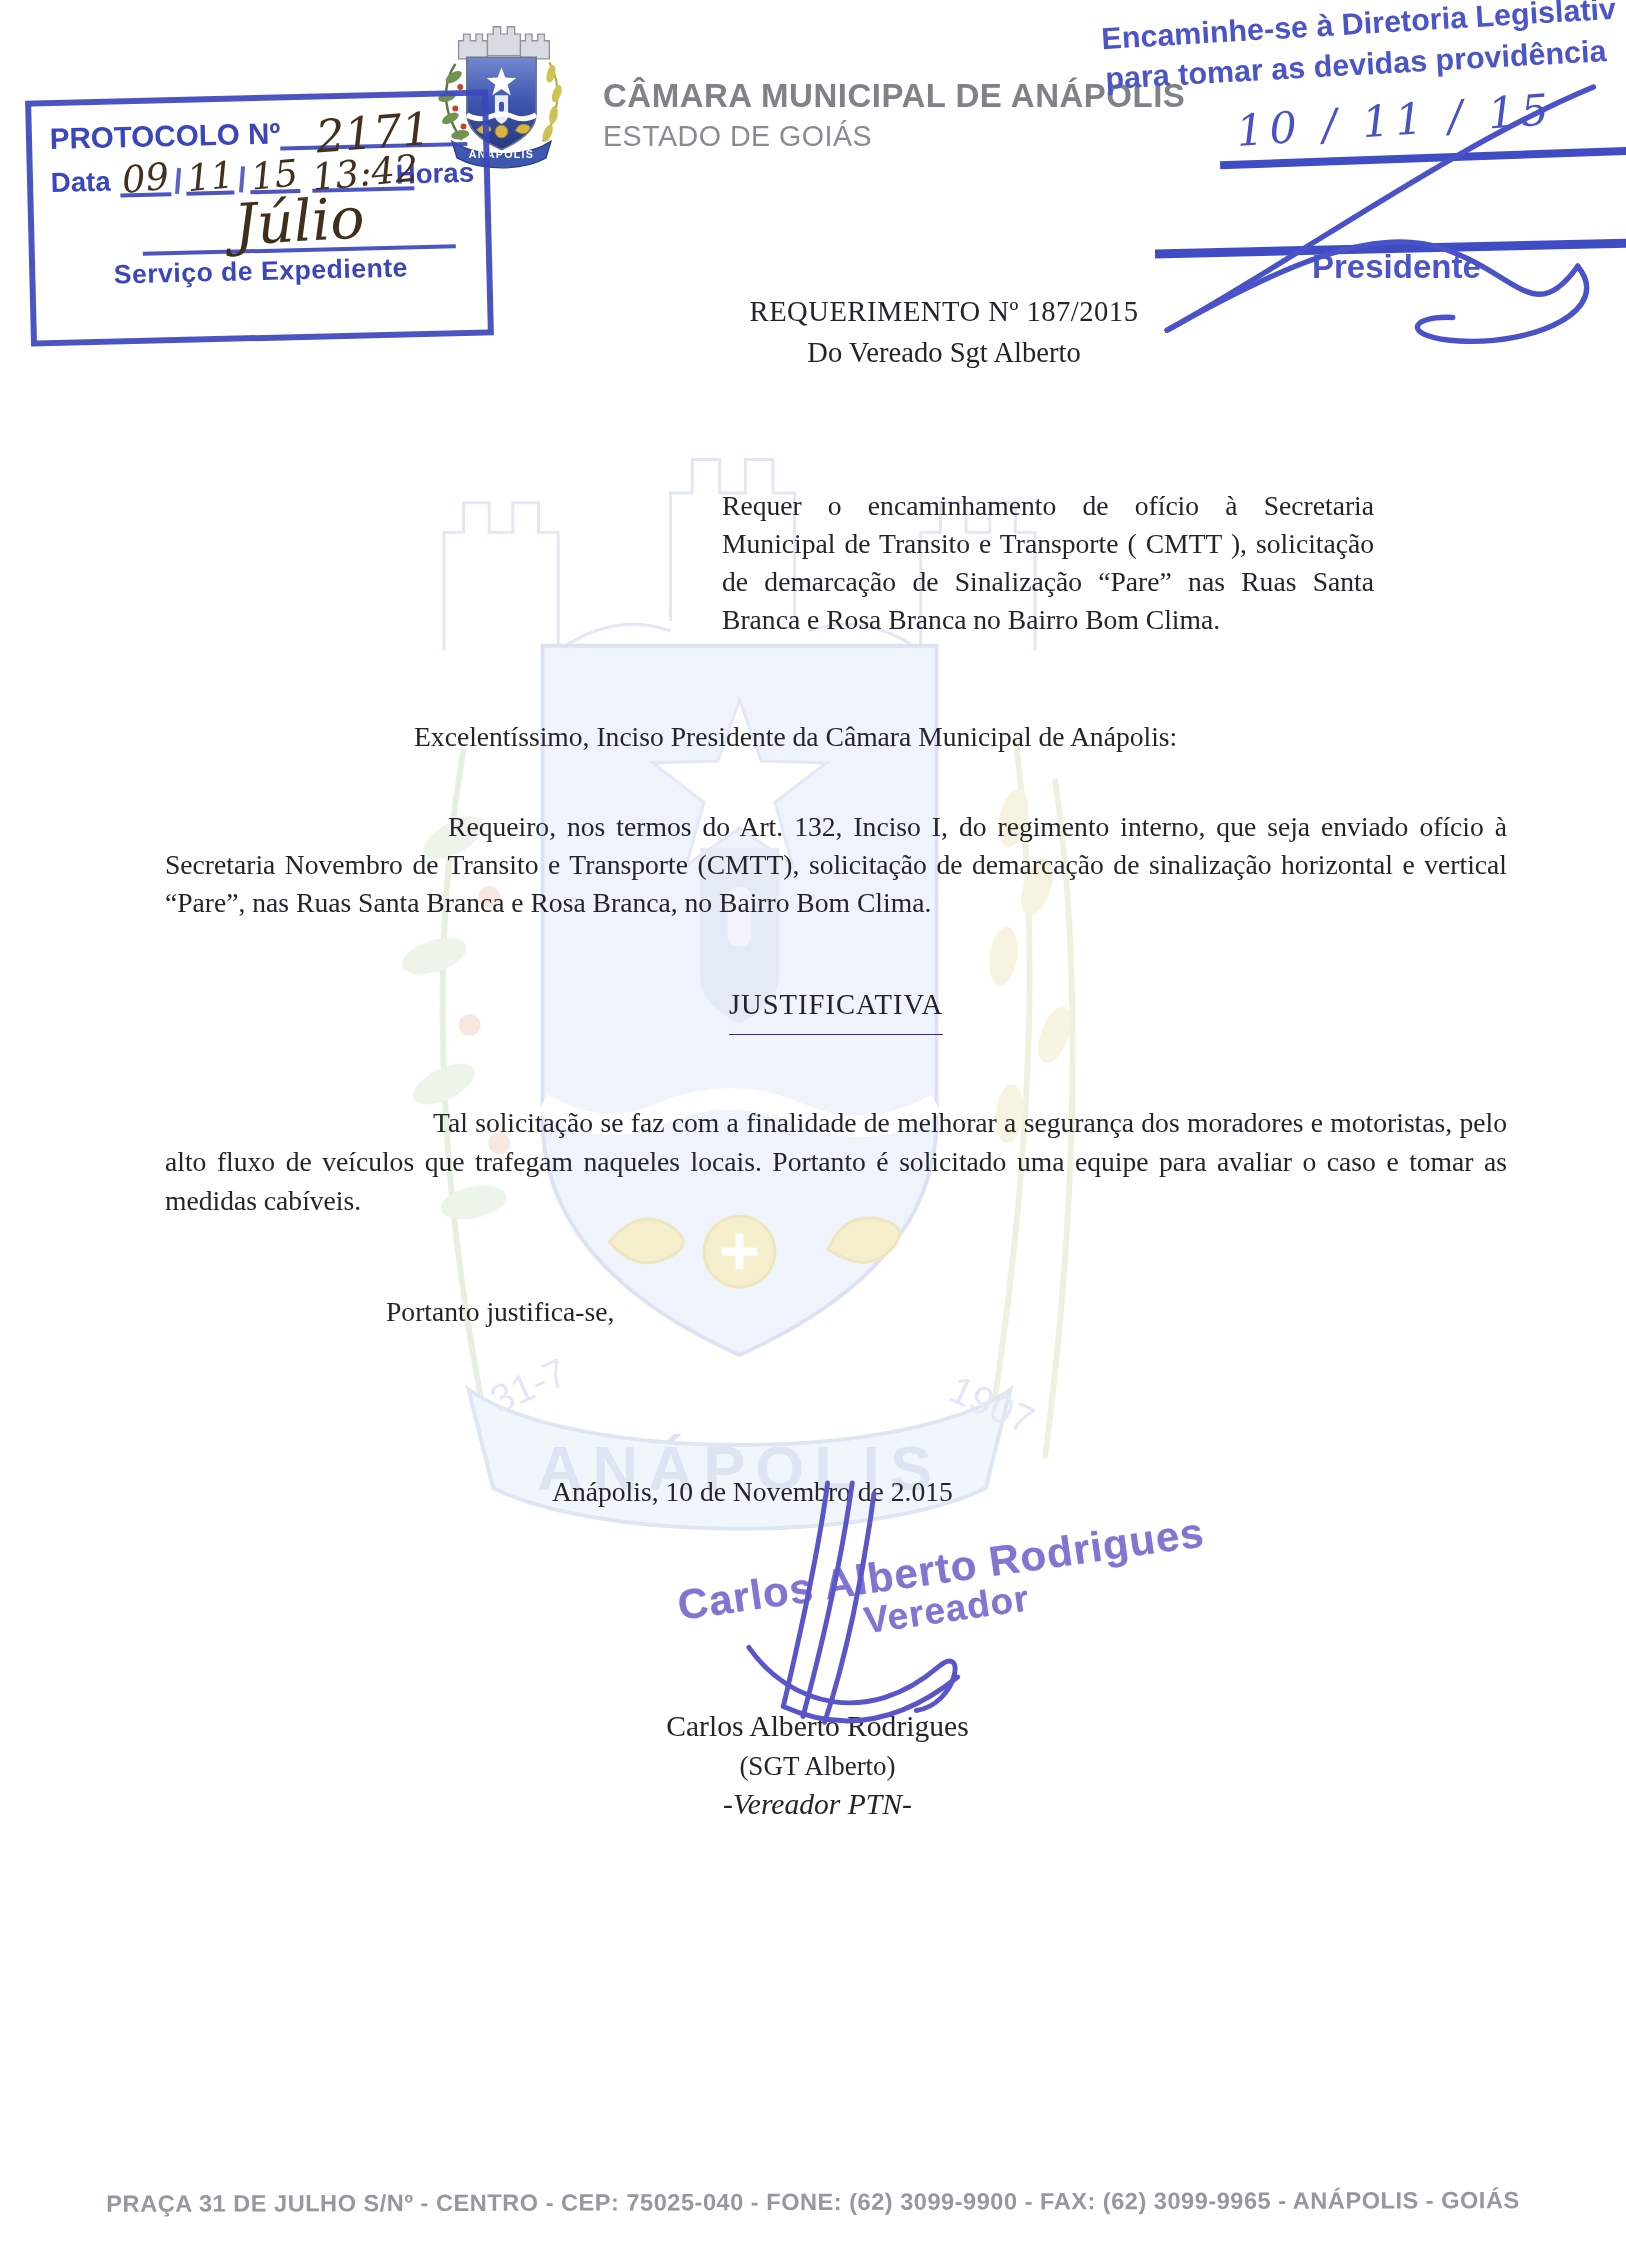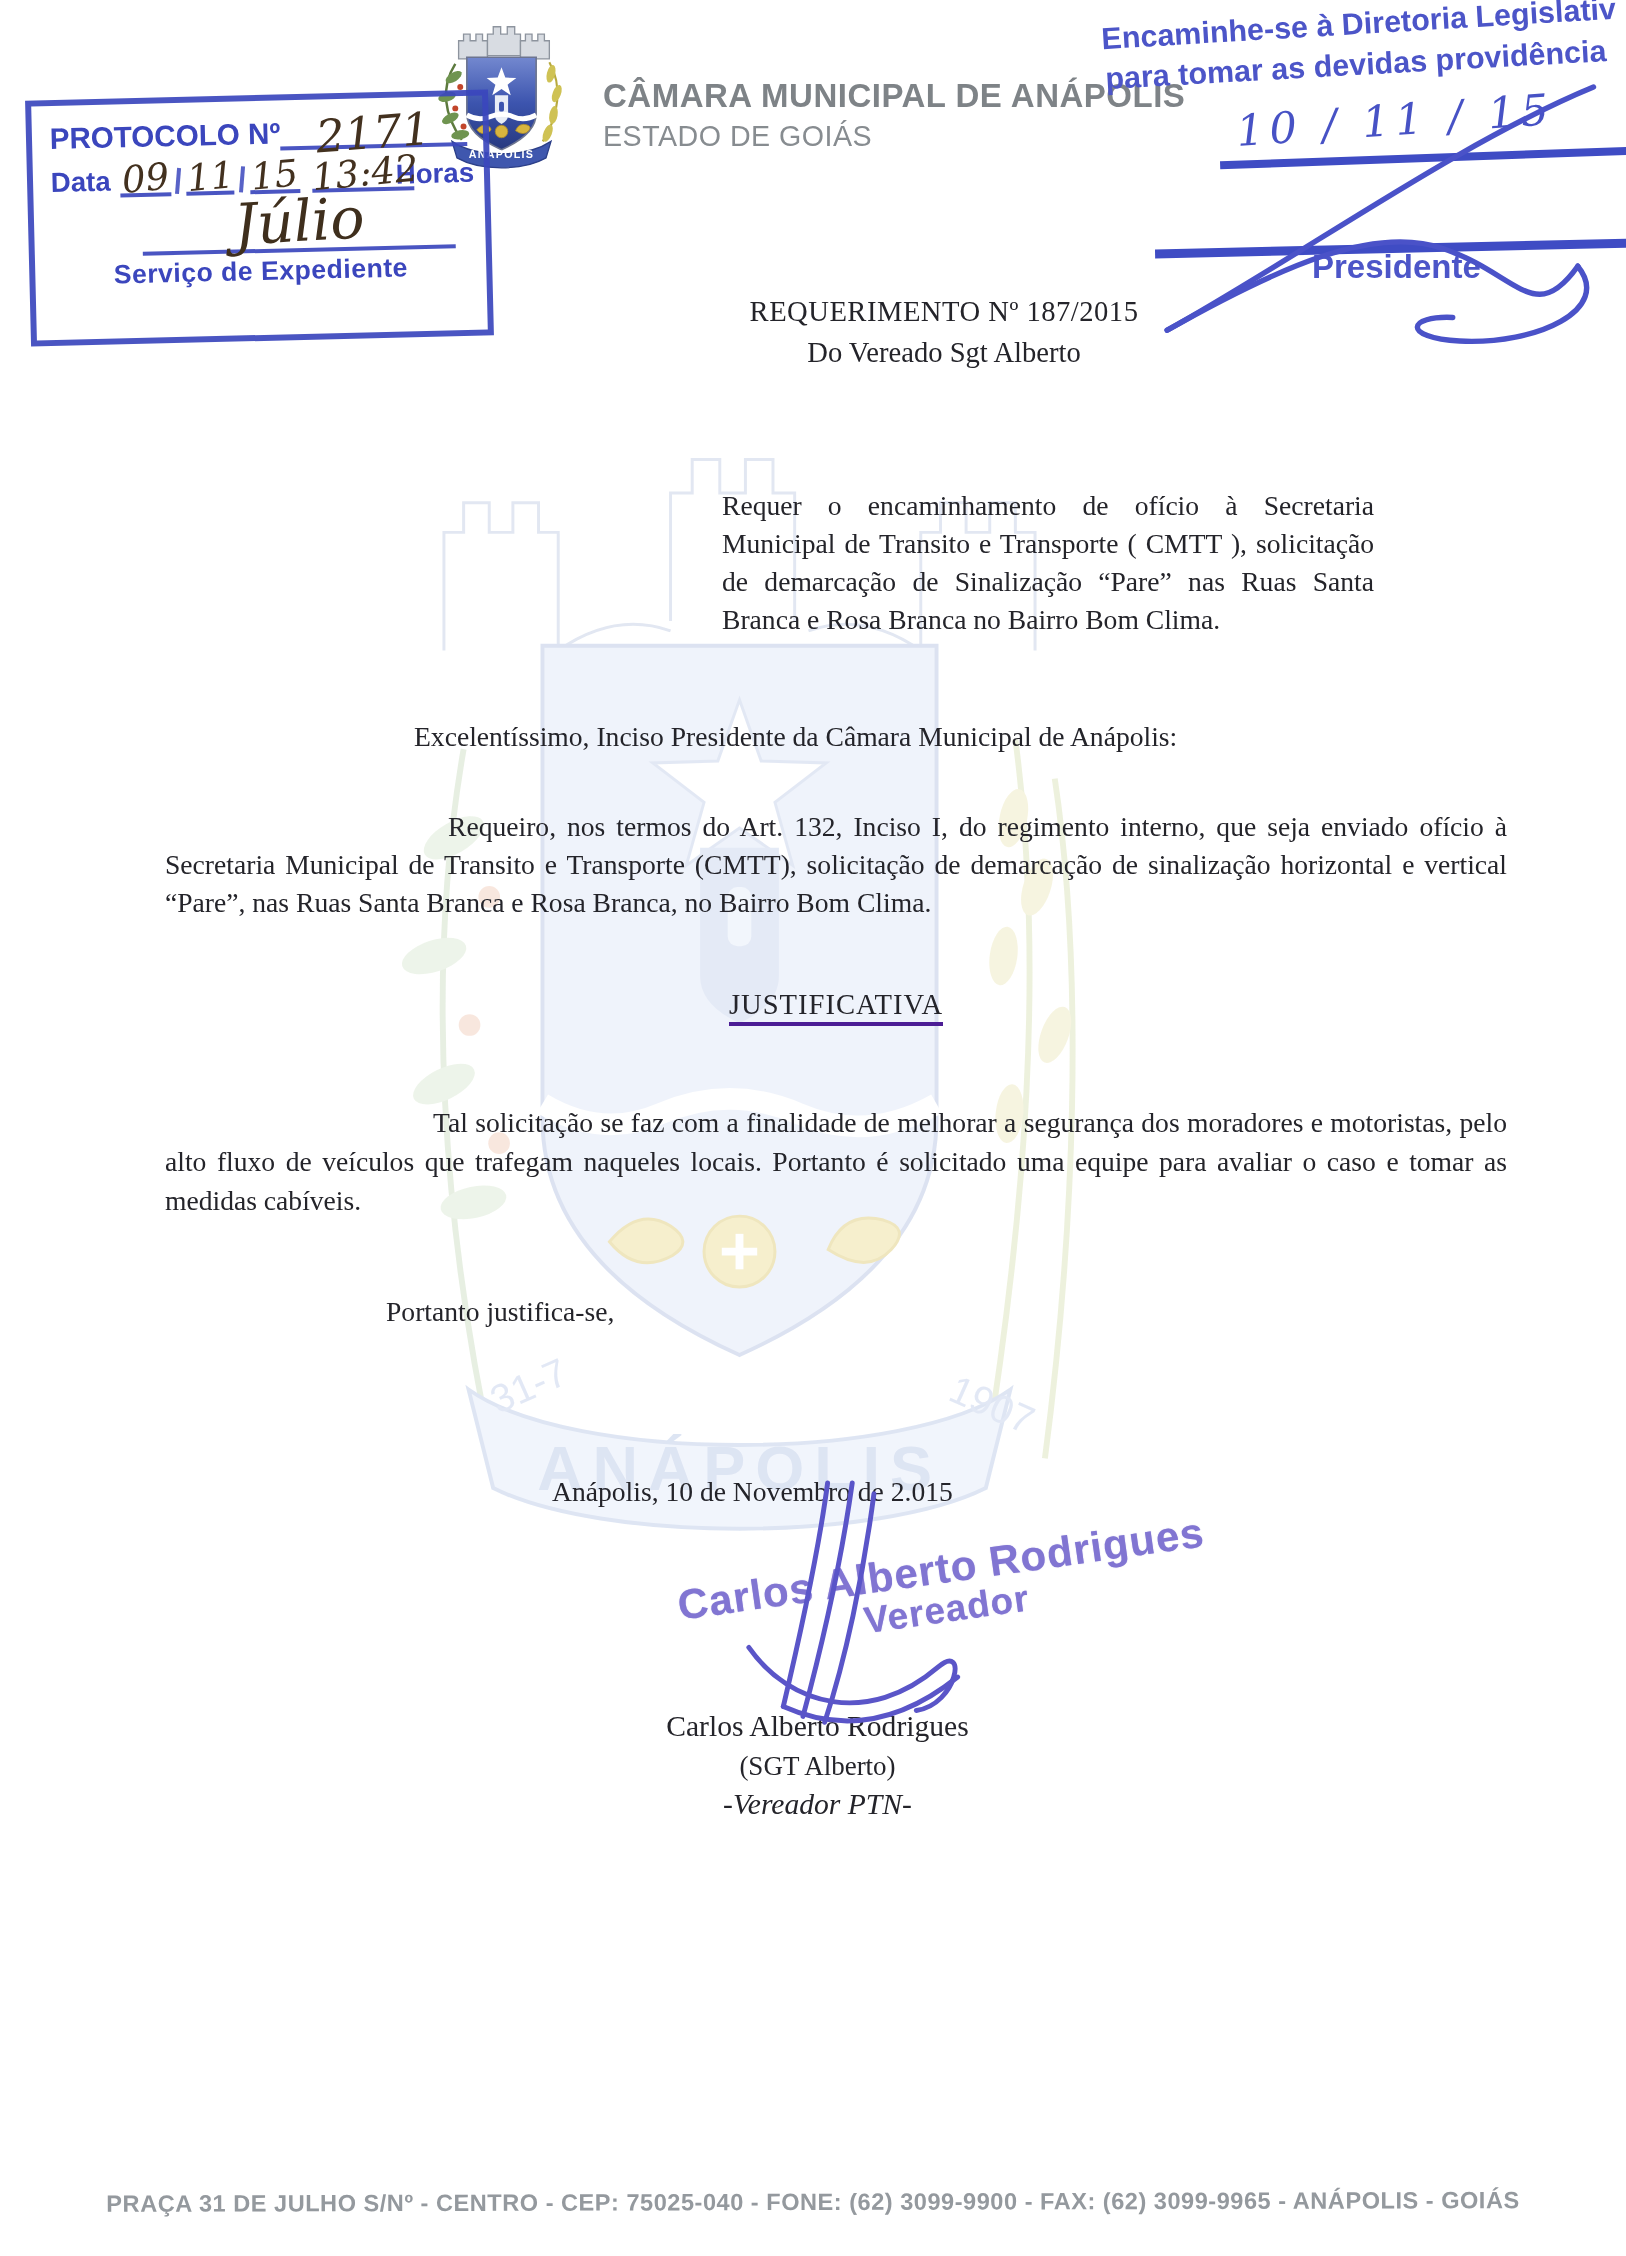--- a/index.html
+++ b/index.html
@@ -56,21 +56,21 @@
   .title-block{position:absolute;left:683px;top:296px;width:522px;text-align:center;z-index:2;}
   .title-block .t1{font-size:28.6px;letter-spacing:0.5px;}
   .title-block .t2{font-size:28.6px;margin-top:8.9px;}
   .summary{position:absolute;left:722px;top:487px;width:652px;font-size:27.6px;line-height:38px;
     text-align:justify;z-index:2;}
   .salutation{position:absolute;left:414px;top:721px;font-size:27.6px;white-space:nowrap;z-index:2;}
   .request-par{position:absolute;left:165px;top:808px;width:1342px;font-size:27.6px;line-height:38px;
     text-align:justify;text-indent:283px;z-index:2;}
   .just-head{position:absolute;left:165px;top:989px;width:1342px;text-align:center;font-size:28.6px;
     letter-spacing:1px;z-index:2;}
-  .just-head span{border-bottom:4px solid #4c1d95;padding-bottom:2px;}
+  .just-head span{border-bottom:1px solid #4c1d95;padding-bottom:14px;}
   .just-par{position:absolute;left:165px;top:1103px;width:1342px;font-size:27.6px;line-height:39px;
     text-align:justify;text-indent:268px;z-index:2;}
   .closing{position:absolute;left:386px;top:1296px;font-size:27.6px;z-index:2;}
   .date-line{position:absolute;left:552px;top:1476px;font-size:27.6px;white-space:nowrap;z-index:2;}
   
   #ver-stamp{position:absolute;left:678px;top:1545px;transform:rotate(-8deg);z-index:2;
     font-family:"Liberation Sans",sans-serif;color:#8175d2;text-align:center;}
   #ver-stamp .vs-name{font-size:42px;font-weight:bold;letter-spacing:1px;white-space:nowrap;
     text-shadow:0 0 1px rgba(129,117,210,.6);}
   #ver-stamp .vs-role{font-size:37px;font-weight:bold;margin-top:-3.9px;letter-spacing:1px;
@@ -243,21 +243,21 @@
 
   <div class="title-block">
     <div class="t1">REQUERIMENTO  Nº 187/2015</div>
     <div class="t2">Do Vereado Sgt Alberto</div>
   </div>
 
   <div class="summary">Requer o encaminhamento de ofício à Secretaria Municipal de Transito e Transporte ( CMTT ), solicitação de demarcação de Sinalização “Pare” nas Ruas Santa Branca e Rosa Branca no Bairro Bom Clima.</div>
 
   <div class="salutation">Excelentíssimo, Inciso Presidente da Câmara Municipal de Anápolis:</div>
 
-  <div class="request-par">Requeiro, nos termos do Art. 132, Inciso I, do regimento interno, que seja enviado ofício à Secretaria Municipal de Transito e Transporte (CMTT), solicitação de demarcação de sinalização horizontal e vertical “Pare”, nas Ruas Santa Branca e Rosa Branca, no Bairro Bom Clima.</div>
+  <div class="request-par">Requeiro, nos termos do Art. 132, Inciso I, do regimento interno, que seja enviado ofício à Secretaria Novembro de Transito e Transporte (CMTT), solicitação de demarcação de sinalização horizontal e vertical “Pare”, nas Ruas Santa Branca e Rosa Branca, no Bairro Bom Clima.</div>
 
   <div class="just-head">
     <span>JUSTIFICATIVA</span>
   </div>
   <div class="just-par">Tal solicitação se faz com a finalidade de melhorar a segurança dos moradores e motoristas, pelo alto fluxo de veículos que trafegam naqueles locais. Portanto é solicitado uma equipe para avaliar o caso e tomar as  medidas cabíveis.</div>
   <div class="closing">Portanto justifica-se,</div>
 
   <div class="date-line">Anápolis, 10 de Novembro de 2.015</div>
 
   <div id="ver-stamp">

